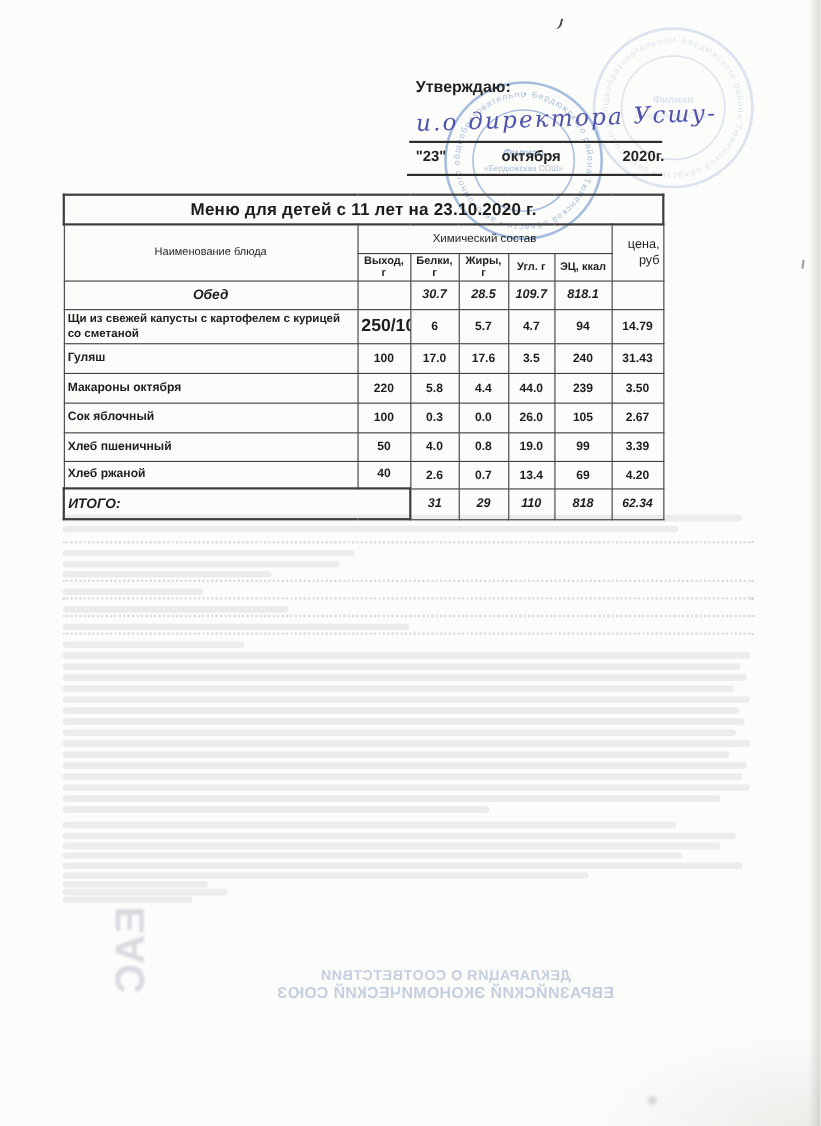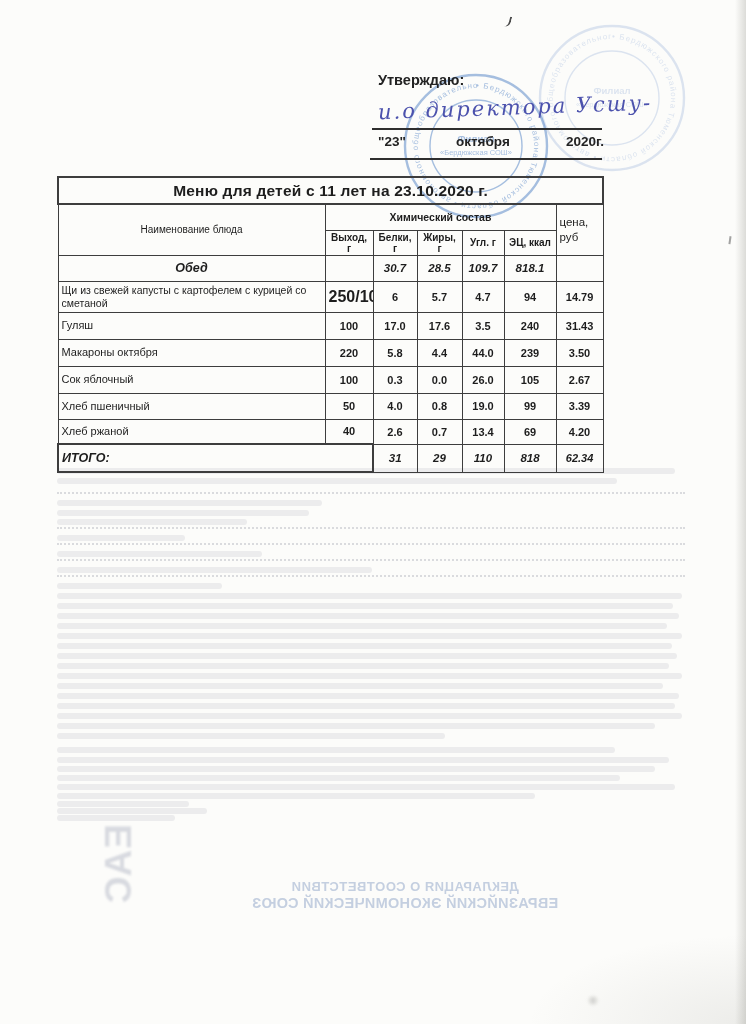--- a/index.html
+++ b/index.html
@@ -26,24 +26,24 @@
   #stamp2{left:532px;top:18px;opacity:0.26;}
   .stamp text{font-family:"Liberation Sans",sans-serif;}
 
   
   #menu{position:absolute;left:57px;top:176px;border-collapse:collapse;table-layout:fixed;
         width:545px;background:rgba(255,255,255,0.0);}
   #menu td{border:1.6px solid #3d3d3d;padding:1px 3px;overflow:hidden;}
   #menu .outer{border-width:2.2px;}
   .t-title{font-size:15.5px;font-weight:bold;text-align:center;letter-spacing:0.2px;}
   .h-name{font-size:10px;text-align:center;font-weight:normal;}
-  .h-group{font-size:10.5px;text-align:center;font-weight:bold;}
+  .h-group{font-size:10.5px;text-align:center;font-weight:normal;}
   .h-sub{font-size:10px;text-align:center;font-weight:bold;}
-  .h-price{font-size:11.5px;text-align:left;white-space:pre-line;line-height:1.25;}
-  .c-name{font-size:11px;font-weight:normal;text-align:left;line-height:1.15;}
+  .h-price{font-size:11.5px;text-align:right;white-space:pre-line;line-height:1.25;}
+  .c-name{font-size:11px;font-weight:bold;text-align:left;line-height:1.15;}
   .c-num{font-size:11px;font-weight:bold;text-align:center;}
   .c-sec{font-size:12.5px;font-weight:bold;font-style:italic;text-align:center;}
   .c-secnum{font-size:11.5px;font-weight:bold;font-style:italic;text-align:center;}
   .c-total{font-size:12.5px;font-weight:bold;font-style:italic;text-align:left;}
 
   
   #bleed{position:absolute;left:0;top:0;width:746px;height:1024px;pointer-events:none;}
   .gline{position:absolute;height:6px;background:rgba(128,134,152,0.13);border-radius:3px;filter:blur(0.4px);}
   .dline{position:absolute;height:0;border-top:2px dotted rgba(128,134,152,0.28);filter:blur(0.3px);}
 

